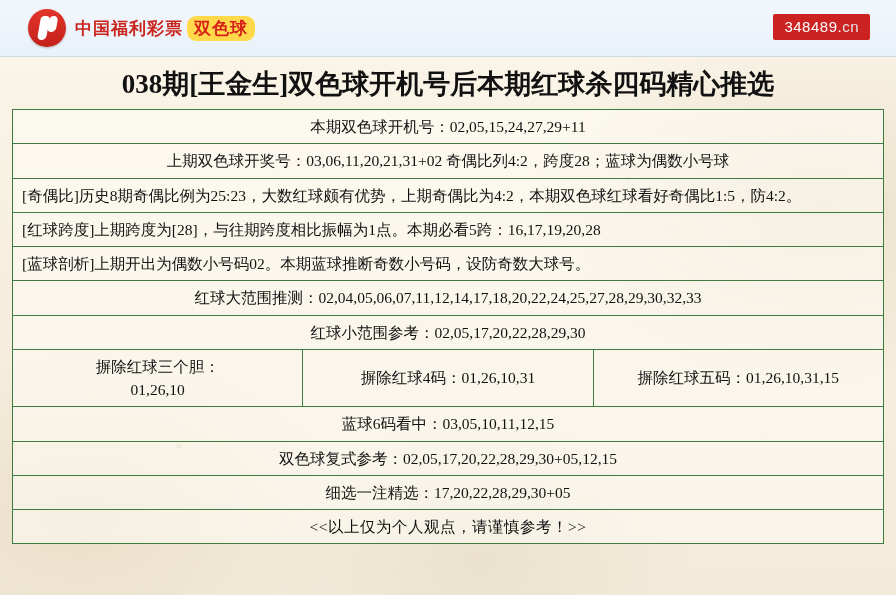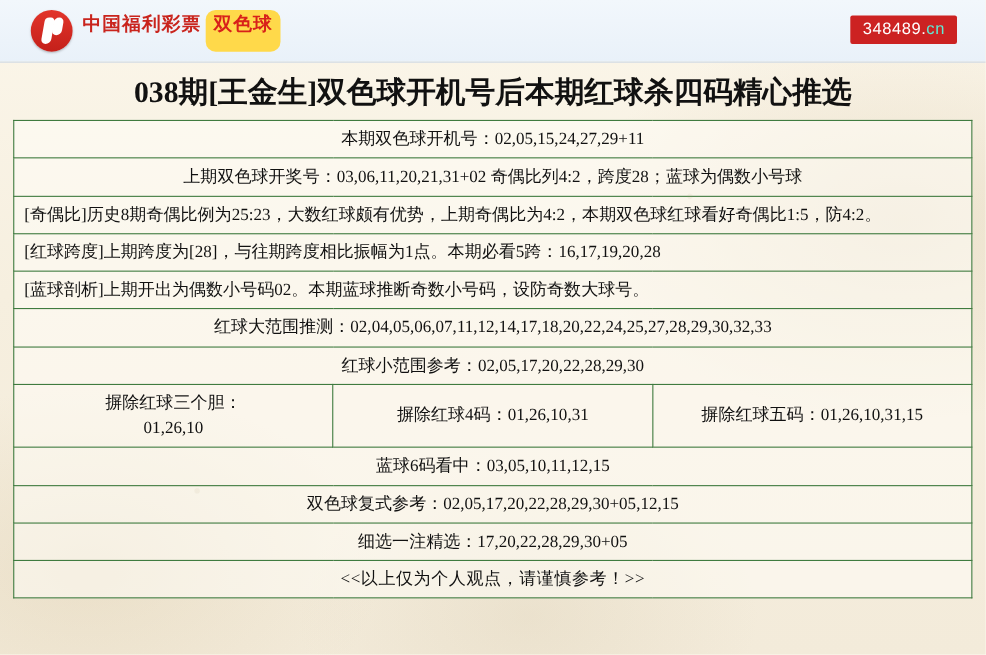--- a/index.html
+++ b/index.html
@@ -85,36 +85,36 @@
     color: #c9241d;
     letter-spacing: 1px;
   }
   .logo-text .ssq {
     font-family: "Liberation Sans", sans-serif;
     font-size: 17px;
     font-weight: bold;
     color: #d8201a;
     background: #ffd94a;
     border-radius: 9px;
-    padding: 1px 7px 14px 7px;
+    padding: 1px 7px 1px 7px;
     letter-spacing: 1px;
   }
   .counter {
     position: absolute;
     right: 26px;
     top: 14px;
     background: #cc2222;
     color: #ffffff;
     font-family: "Liberation Sans", sans-serif;
     font-size: 15px;
     padding: 4px 11px 5px 11px;
     border-radius: 2px;
     letter-spacing: 0.5px;
   }
-  .counter .suffix { color: #5eead4; }
+  .counter .suffix { color: #e5e5e5; }
 
   
   .title {
     text-align: center;
     font-size: 27px;
     font-weight: bold;
     color: #111;
     padding: 9px 0 7px 0;
     letter-spacing: 0px;
     font-family: "Liberation Serif", serif;

